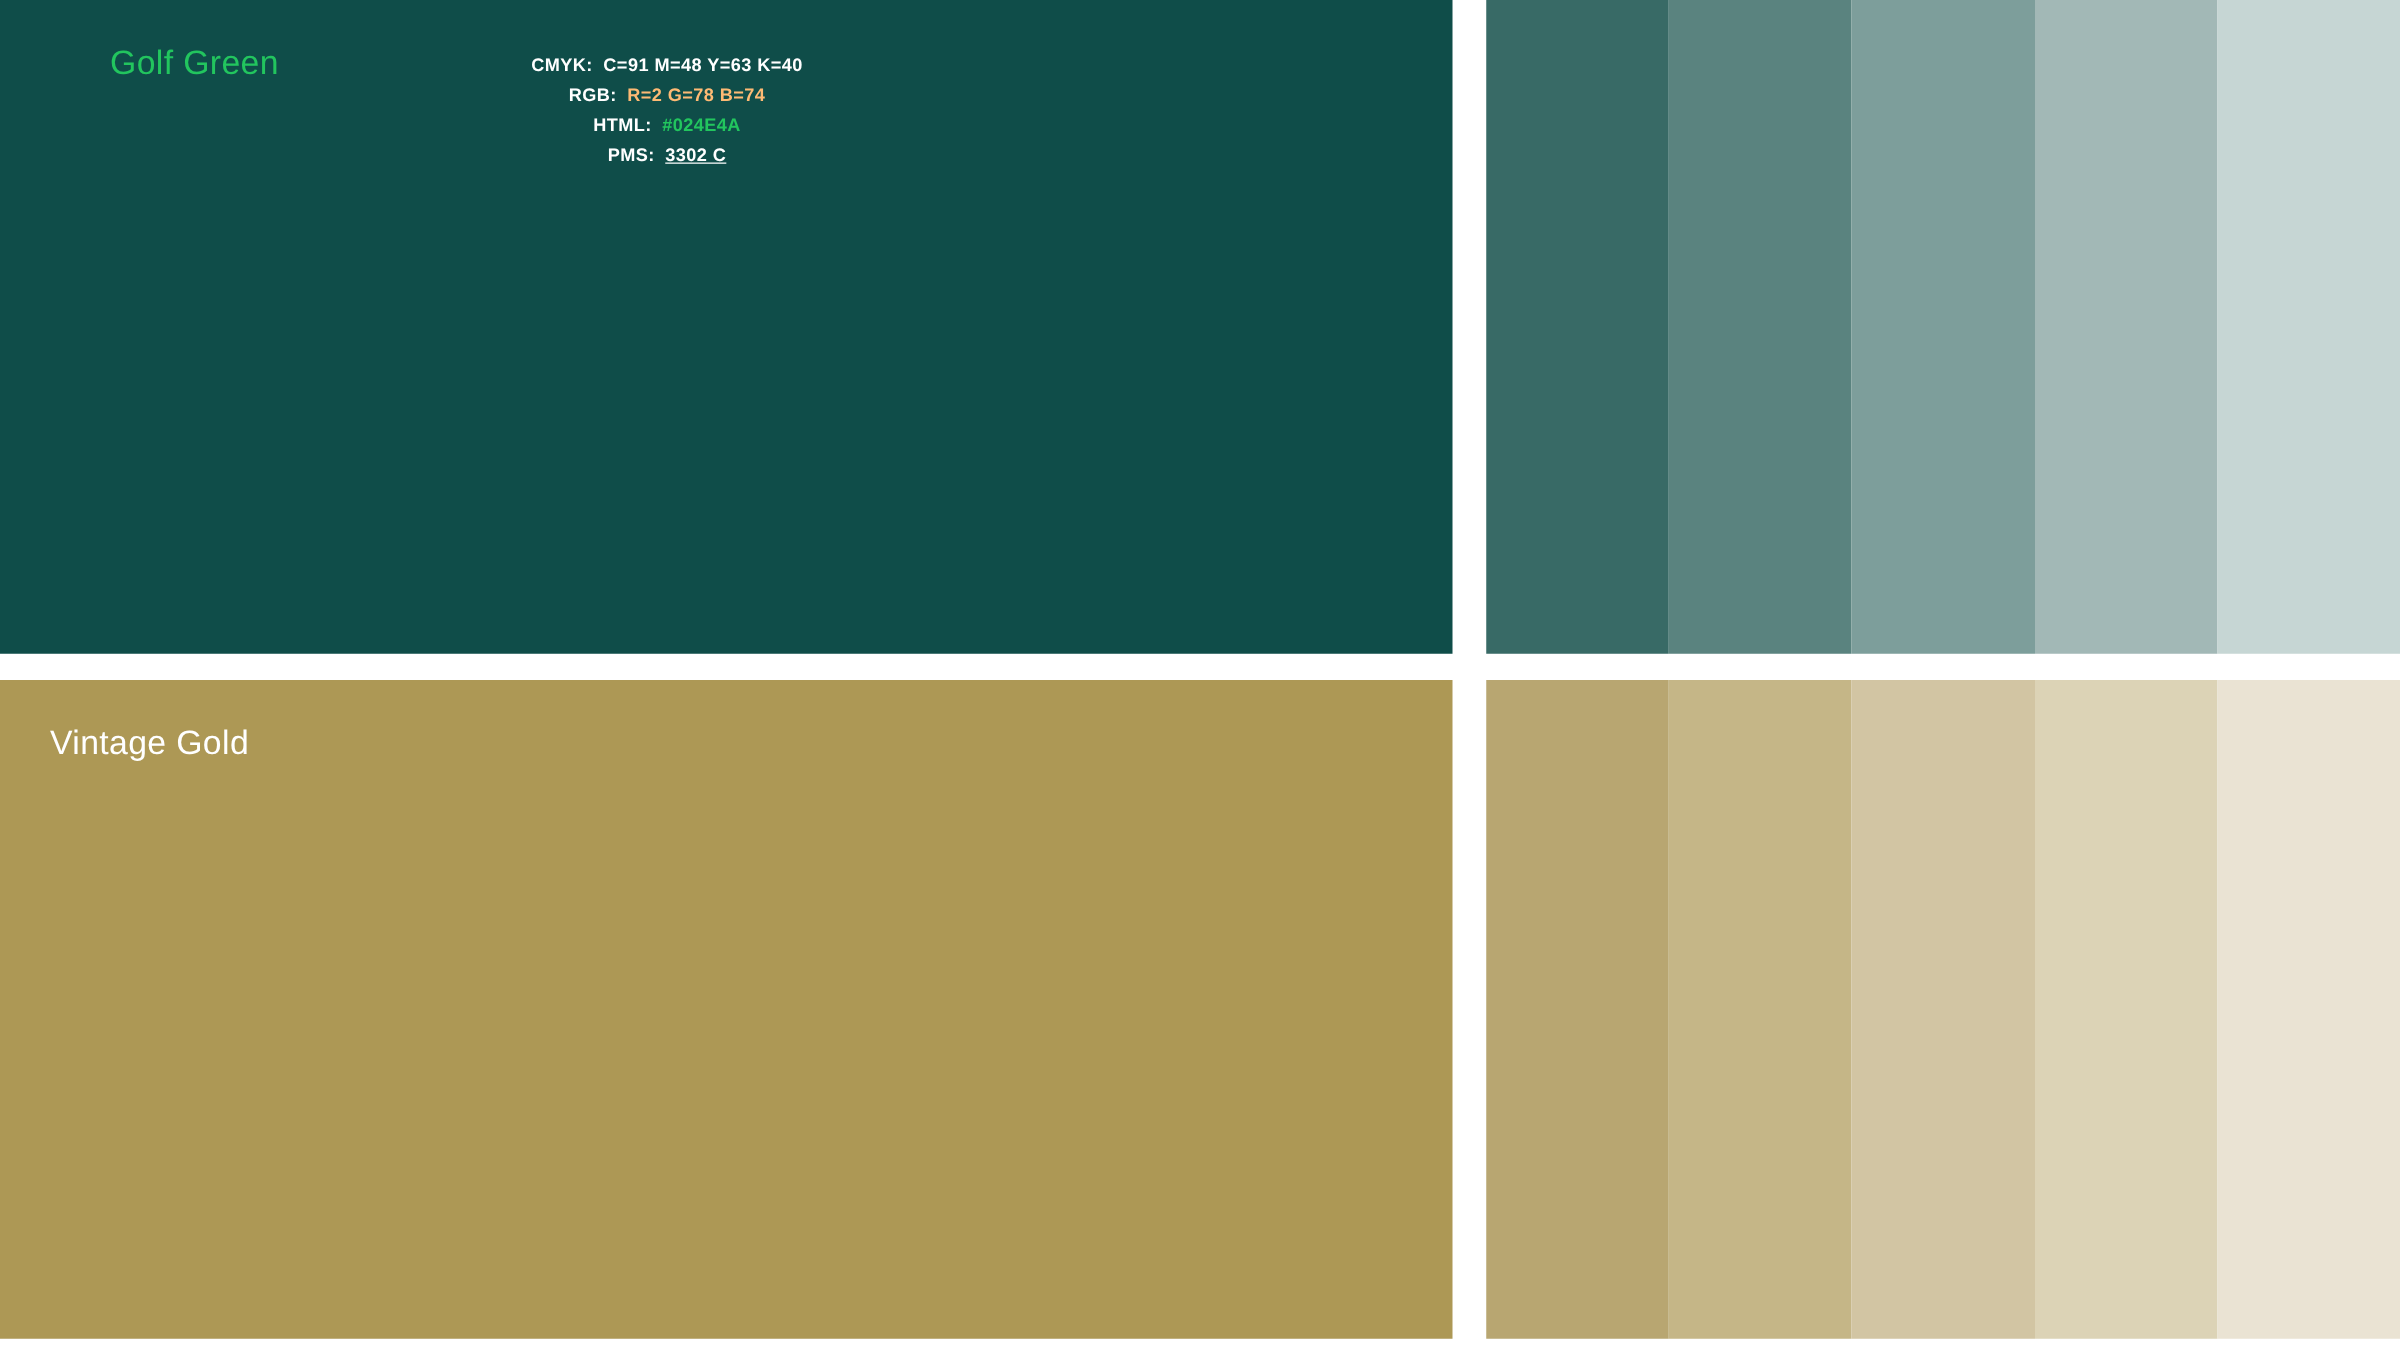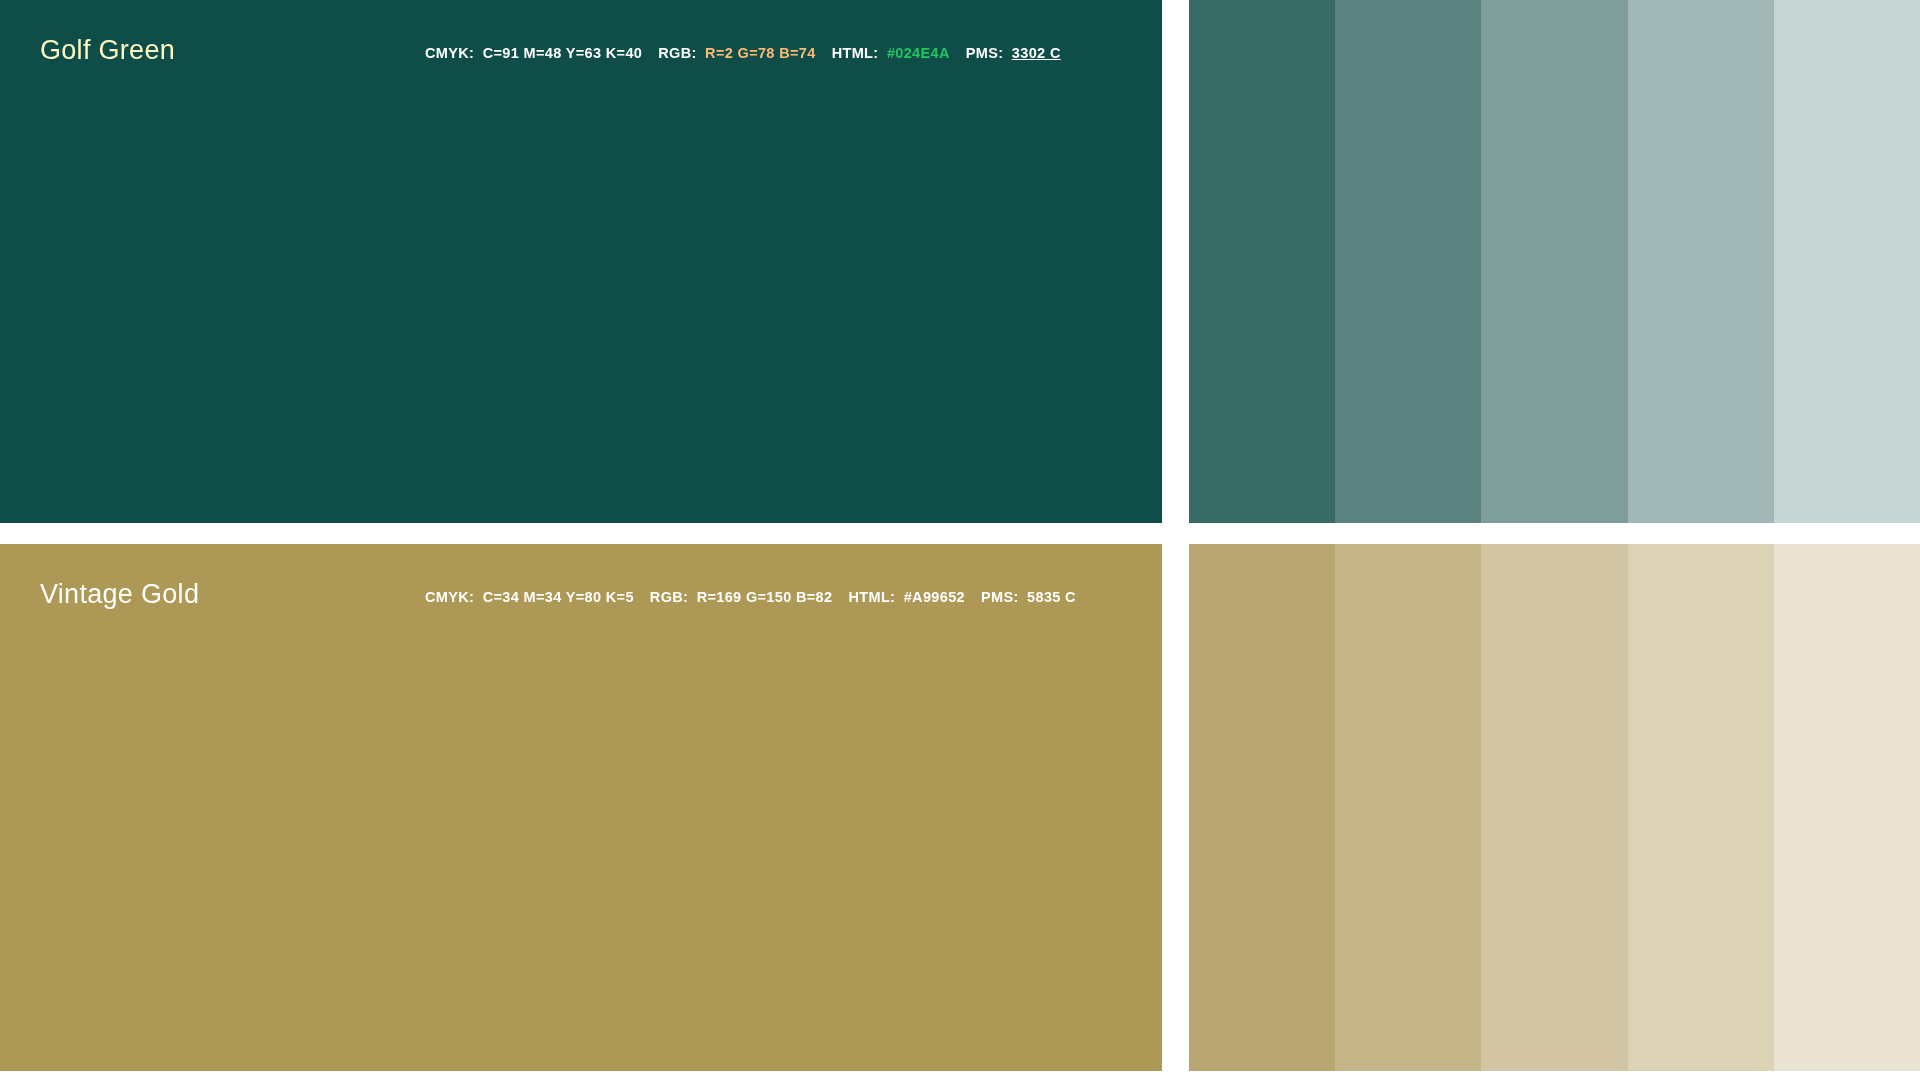--- a/index.html
+++ b/index.html
@@ -43,22 +43,23 @@
     letter-spacing:0.3px;
     color:#ffffff;
     white-space:nowrap;
     line-height:1.1;
   }
   .spec-list {
     position:absolute;
     left:425px;
     top:41px;
     display:flex;
-    flex-direction:row;
-    gap:16px;
+    flex-direction:column;
+    gap:0px;
+    align-items:center;
   }
   .spec-line {
     font-size:14.5px;
     font-weight:700;
     letter-spacing:0.35px;
     color:#ffffff;
     line-height:24px;
     white-space:nowrap;
   }
   .spec-label { font-weight:700; }
@@ -85,21 +86,21 @@
 </style>
 </head>
 <body style="background: rgb(255, 255, 255);">
 
 <div class="palette-page">
 
   <div class="color-row row-0">
 
     <div class="master-swatch" style="background-color: rgb(15, 77, 73);">
 
-      <div class="color-name" style="color: #fef9c3;">Golf Green</div>
+      <div class="color-name" style="color: #22c55e; margin-left: 48px;">Golf Green</div>
 
       <div class="spec-list">
         <div class="spec-line" style="color: rgb(255, 255, 255);">
           <span class="spec-label" style="color: rgb(255, 255, 255);">CMYK:</span>
           <span class="spec-value" style="color: rgb(255, 255, 255);">C=91 M=48 Y=63 K=40</span>
         </div>
         <div class="spec-line" style="color: rgb(255, 255, 255);">
           <span class="spec-label" style="color: rgb(255, 255, 255);">RGB:</span>
           <span class="spec-value" style="color: #fdba74;">R=2 G=78 B=74</span>
         </div>
@@ -124,38 +125,20 @@
       <div class="tint-swatch" style="background-color: rgb(198, 214, 212);"></div>
     </div>
   </div>
 
   <div class="color-row row-1">
 
     <div class="master-swatch" style="background-color: rgb(173, 152, 85);">
 
       <div class="color-name" style="color: rgb(255, 255, 255);">Vintage Gold</div>
 
-      <div class="spec-list">
-        <div class="spec-line" style="color: rgb(255, 255, 255);">
-          <span class="spec-label" style="color: rgb(255, 255, 255);">CMYK:</span>
-          <span class="spec-value" style="color: rgb(255, 255, 255);">C=34 M=34 Y=80 K=5</span>
-        </div>
-        <div class="spec-line" style="color: rgb(255, 255, 255);">
-          <span class="spec-label" style="color: rgb(255, 255, 255);">RGB:</span>
-          <span class="spec-value" style="color: rgb(255, 255, 255);">R=169 G=150 B=82</span>
-        </div>
-        <div class="spec-line" style="color: rgb(255, 255, 255);">
-          <span class="spec-label" style="color: rgb(255, 255, 255);">HTML:</span>
-          <span class="spec-value" style="color: rgb(255, 255, 255);">#A99652</span>
-        </div>
-        <div class="spec-line" style="color: rgb(255, 255, 255);">
-          <span class="spec-label" style="color: rgb(255, 255, 255);">PMS:</span>
-          <span class="spec-value" style="color: rgb(255, 255, 255);">5835 C</span>
-        </div>
-      </div>
     </div>
 
     <div class="gutter"></div>
 
     <div class="tint-strip">
       <div class="tint-swatch" style="background-color: rgb(184, 166, 113);"></div>
       <div class="tint-swatch" style="background-color: rgb(197, 182, 135);"></div>
       <div class="tint-swatch" style="background-color: rgb(210, 197, 163);"></div>
       <div class="tint-swatch" style="background-color: rgb(220, 211, 182);"></div>
       <div class="tint-swatch" style="background-color: rgb(234, 227, 211);"></div>

